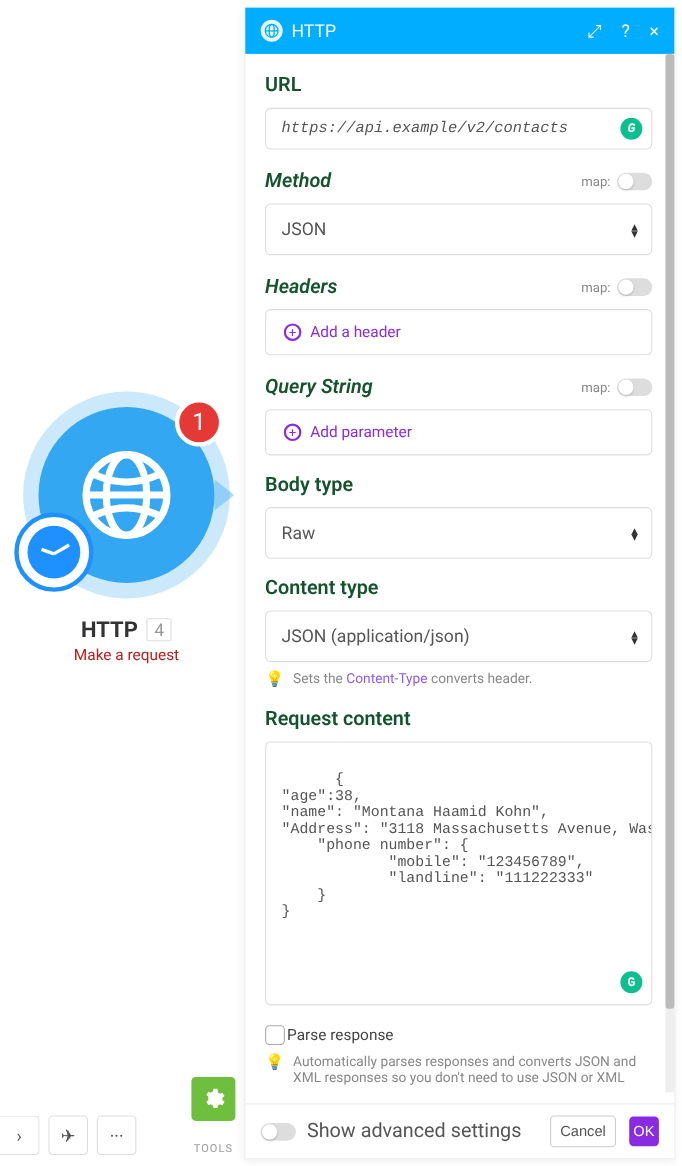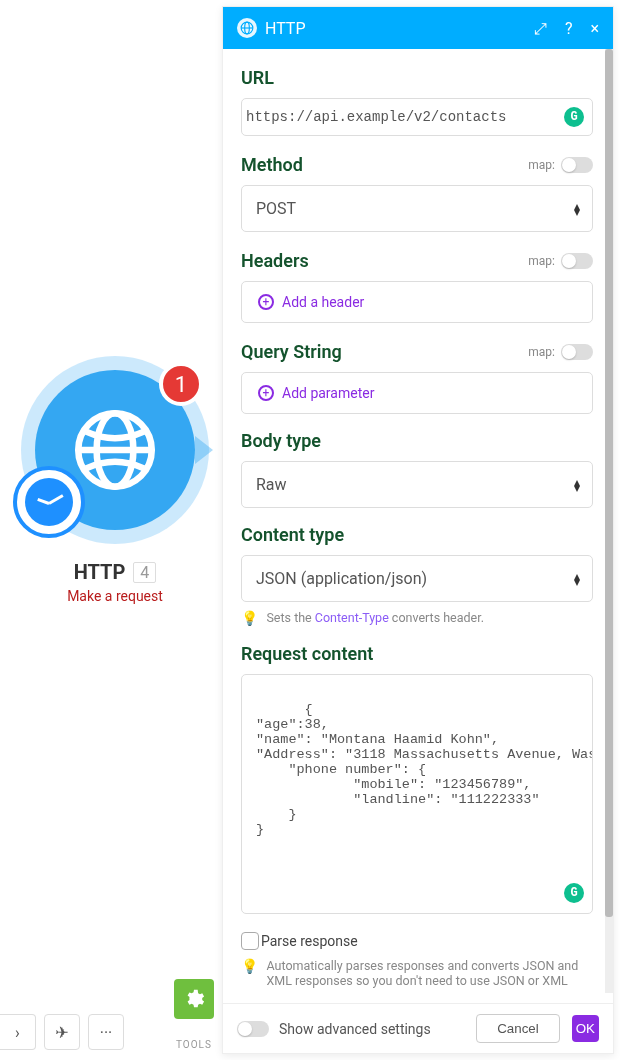--- a/index.html
+++ b/index.html
@@ -112,28 +112,28 @@
     .panel-head .ico svg{width:14px;height:14px;}
     .panel-title { font-size:16px; font-weight:400; flex:1;}
     .head-btn { color:#fff; font-size:16px; margin-left:10px; cursor:pointer;}
 
     .panel-body {
       padding:16px 20px 10px 18px; overflow:hidden; flex:1; font-size:14px; color:#444;
     }
     .field-label { font-weight:600; font-size:18px; color:#14532d; margin:16px 0 10px;}
     .field-label.first { margin-top:2px;}
     .label-row { display:flex; align-items:center; justify-content:space-between; margin:18px 0 10px;}
-    .label-row .field-label { margin:0;}
+    .label-row .field-label { margin:0;font-style:italic;}
     .map-toggle { display:flex; align-items:center; gap:6px; font-size:12px; color:#888;}
     .toggle { width:32px;height:16px;border-radius:10px;background:#ddd;position:relative;}
     .toggle::after{content:'';position:absolute;width:14px;height:14px;border-radius:50%;background:#fff;top:1px;left:1px;box-shadow:0 1px 2px rgba(0,0,0,.2);}
 
     .input-box {
-      width:100%; border:1px solid #ddd; border-radius:5px; padding:10px 4px;
-      font-size:14px; color:#333; position:relative; background:#fff;
+      width:100%; border:1px solid #ddd; border-radius:5px; padding:10px 14px;
+      font-size:14px; color:#333; position:relative; background:#fff;font-style:italic;
     }
     .input-box.mono { font-family: "Courier New", monospace; color:#555; padding-right:34px;}
     .g-badge { position:absolute; right:8px; top:50%; transform:translateY(-50%);
       width:20px;height:20px;border-radius:50%;background:#0dbf8f;color:#fff;
       display:flex;align-items:center;justify-content:center;font-size:12px;font-weight:700;}
     .g-badge.br { top:auto; bottom:10px; transform:none;}
 
     .select-box {
       width:100%; border:1px solid #ddd; border-radius:5px; padding:13px 14px;
       font-size:16px; color:#555; display:flex; align-items:center; position:relative;
@@ -156,22 +156,22 @@
       height:240px; position:relative; overflow:hidden;
     }
 
     .checkbox-row { display:flex; align-items:center; gap:2px; margin-top:18px;}
     .checkbox { width:18px;height:18px;border:1.5px solid #aaa;border-radius:4px;}
 
     .panel-foot {
       border-top:1px solid #eee; padding:10px 14px;
       display:flex; align-items:center; gap:12px;
     }
-    .adv-toggle { display:flex; align-items:center; gap:10px; flex:1; color:#555; font-size:14px;}
-    .btn-cancel { border:1px solid #ccc; background:#fff; color:#555; padding:6px 20px; border-radius:4px;text-align:center;}
+    .adv-toggle { display:flex; align-items:center; gap:10px; flex:1; color:#555; font-size:18px;}
+    .btn-cancel { border:1px solid #ccc; background:#fff; color:#555; padding:6px 8px; border-radius:4px;text-align:center;}
     .btn-ok { background:#8a2be2; color:#fff; padding:6px 4px; border-radius:4px; border:none;}
   </style>
 </head>
 <body>
 
 <div class="canvas">
   <div class="module-wrap">
     <div class="module-circle">
       <svg class="globe-svg" viewBox="0 0 64 64">
         <circle cx="32" cy="32" r="28" fill="none" stroke="#fff" stroke-width="5"></circle>
@@ -238,21 +238,21 @@
     </div>
 
     <div class="label-row">
       <div class="field-label">Method</div>
       <div class="map-toggle">
         <span>map:</span>
         <div class="toggle"></div>
       </div>
     </div>
     <div class="select-box">
-      <span>POST</span>
+      <span>JSON</span>
       <span class="select-caret">▴<br>▾</span>
     </div>
 
     <div class="label-row">
       <div class="field-label">Headers</div>
       <div class="map-toggle">
         <span>map:</span>
         <div class="toggle"></div>
       </div>
     </div>

